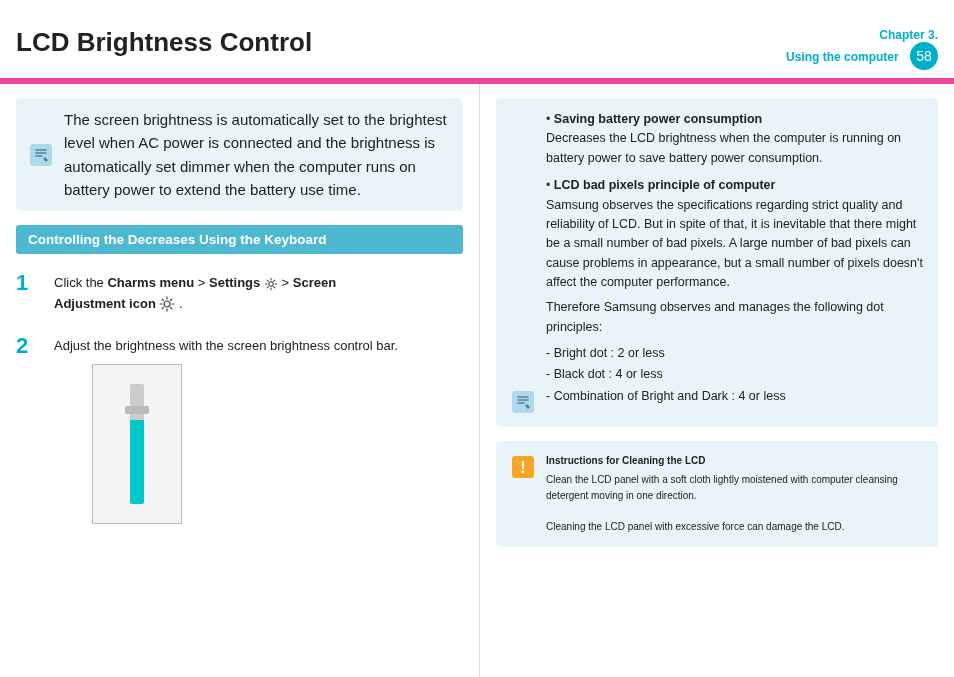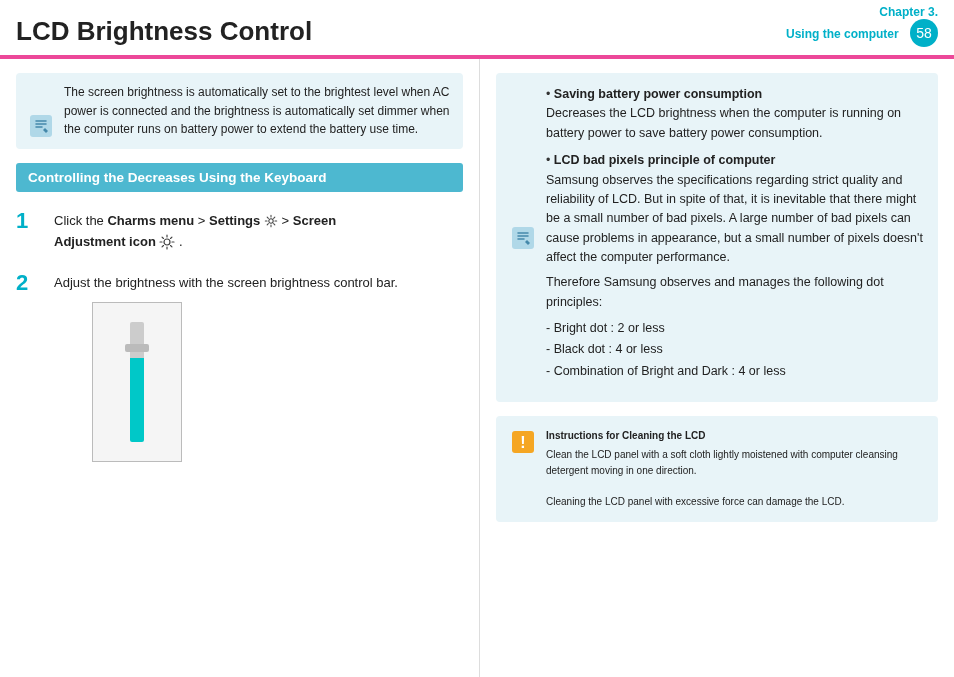--- a/index.html
+++ b/index.html
@@ -9,24 +9,24 @@
       background: #fff;
       font-family: Arial, sans-serif;
       font-size: 13px;
       color: #222;
       overflow: hidden;
     }
 
     
     .header {
       display: flex;
-      align-items: flex-end;
+      align-items: flex-start;
       justify-content: space-between;
-      padding: 4px 16px 8px 16px;
-      border-bottom: 4px solid #ec4899;
+      padding: 27px 16px 8px 16px;
+      border-bottom: 6px solid #ec4899;
     }
     .header-title {
       font-size: 26px;
       font-weight: bold;
       color: #222;
     }
     .header-right {
       text-align: right;
     }
     .chapter-label {
@@ -57,26 +57,26 @@
     
     .left-col {
       width: 480px;
       padding: 14px 16px;
       border-right: 1px solid #ddd;
     }
 
     
     .note-box {
       display: flex;
-      align-items: flex-end;
+      align-items: center;
       background: #e8f4f8;
       border-radius: 4px;
       padding: 10px 12px;
       margin-bottom: 14px;
-      font-size: 12px;
+      font-size: 15px;
       line-height: 1.55;
     }
     .note-icon {
       width: 26px;
       height: 26px;
       min-width: 26px;
       margin-right: 10px;
       margin-top: 1px;
     }
 
@@ -152,21 +152,21 @@
 
     
     .info-box {
       background: #e8f4f8;
       border-radius: 4px;
       padding: 12px 14px;
       margin-bottom: 14px;
     }
     .info-box-inner {
       display: flex;
-      align-items: center;
+      align-items: flex-end;
     }
     .info-icon {
       width: 26px;
       height: 26px;
       min-width: 26px;
       margin-right: 10px;
       margin-top: 1px;
     }
     .info-content {
       font-size: 12.5px;

